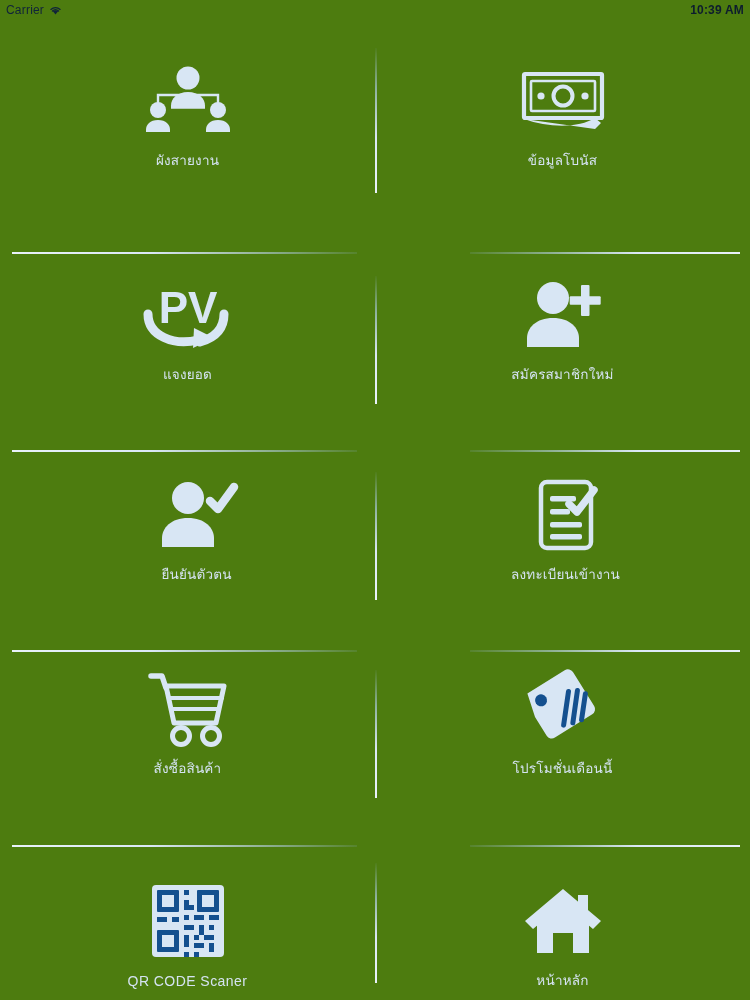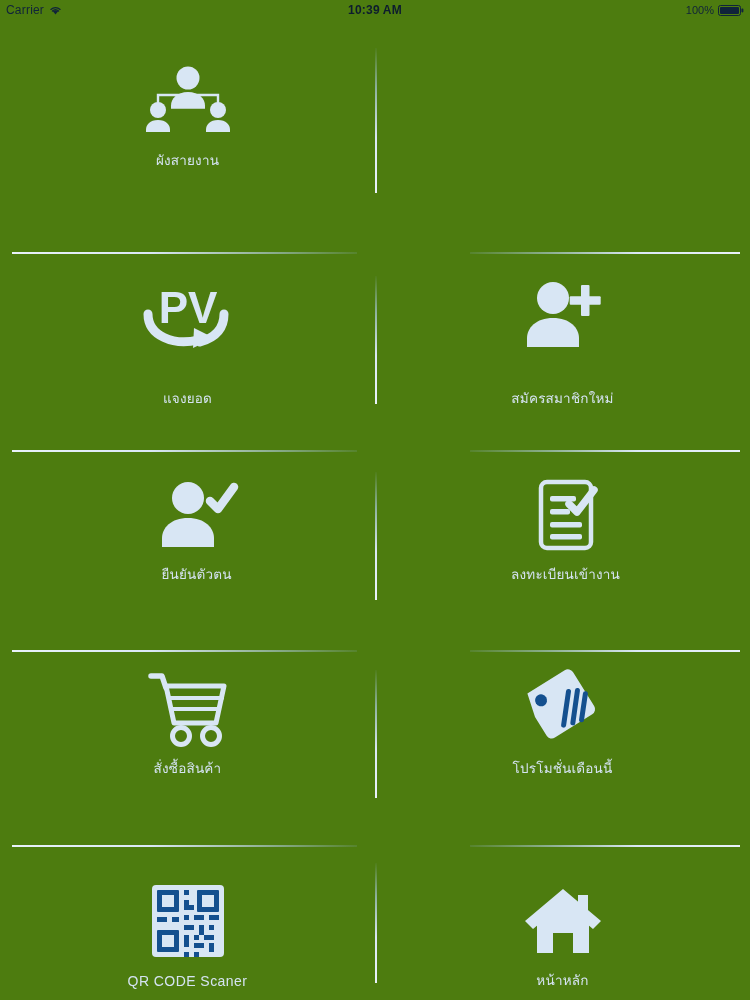--- a/index.html
+++ b/index.html
@@ -68,21 +68,21 @@
   .cell {
     position: relative;
     width: 375px;
     height: 100%;
     display: flex;
     flex-direction: column;
     align-items: center;
     padding-top: 18px;
   }
   .row-0 .cell { padding-top: 40px; }
-  .row-1 .cell { padding-top: 22px; gap: 24px; }
+  .row-1 .cell { padding-top: 22px; }
   .row-2 .cell { padding-top: 24px; }
   .row-3 .cell { padding-top: 18px; }
   .row-4 .cell { padding-top: 35px; }
 
   .icon-wrap {
     width: 110px;
     height: 82px;
     display: flex;
     align-items: center;
     justify-content: center;
@@ -137,50 +137,57 @@
         <svg width="13" height="10" viewBox="0 0 13 10">
           <path d="M6.5 9.4 L3.9 6.3 a4.1 4.1 0 0 1 5.2 0 Z" fill="#10233a"></path>
           <path d="M1.9 4.4 a7 7 0 0 1 9.2 0" stroke="#10233a" stroke-width="1.3" fill="none" stroke-linecap="round"></path>
           <path d="M3.4 6.0 a4.6 4.6 0 0 1 6.2 0" stroke="#10233a" stroke-width="1.2" fill="none" stroke-linecap="round"></path>
         </svg>
       </span>
     </div>
     <div class="sb-mid">
       <span class="sb-time">10:39 AM</span>
     </div>
-    <div class="sb-right">
-      <span class="sb-batt-pct">100%</span>
-      <span class="batt-icon">
-        <svg width="26" height="11" viewBox="0 0 26 11">
-          <rect x="0.5" y="0.5" width="22" height="10" rx="2" fill="none" stroke="#10233a" stroke-width="1"></rect>
-          <rect x="2" y="2" width="19" height="7" rx="1" fill="#10233a"></rect>
-          <rect x="23.4" y="3.6" width="2" height="3.8" rx="0.8" fill="#10233a"></rect>
-        </svg>
-      </span>
-    </div>
   </div>
 
   <div class="grid">
 
     <div class="row row-0">
       <div class="cell">
         <div class="icon-wrap">
           <svg width="86" height="74" viewBox="0 0 86 74">
             <g fill="#d8e6f4">
               <circle cx="43" cy="14" r="11.5"></circle>
               <path d="M43 28 c-11 0 -17 6.5 -17 13.5 v3.2 h34 v-3.2 c0 -7 -6 -13.5 -17 -13.5 Z"></path>
               <circle cx="13" cy="46" r="8"></circle>
               <path d="M13 56 c-8 0 -12 4.7 -12 9.7 v2.4 h24 v-2.4 c0 -5 -4 -9.7 -12 -9.7 Z"></path>
               <circle cx="73" cy="46" r="8"></circle>
               <path d="M73 56 c-8 0 -12 4.7 -12 9.7 v2.4 h24 v-2.4 c0 -5 -4 -9.7 -12 -9.7 Z"></path>
             </g>
             <path d="M13 40 v-9 h60 v9" fill="none" stroke="#d8e6f4" stroke-width="2.4"></path>
           </svg>
         </div>
         <div class="tile-label">ผังสายงาน</div>
+      </div>
+      <div class="cell">
+        <div class="icon-wrap">
+          <svg width="84" height="66" viewBox="0 0 84 66">
+            <g fill="none" stroke="#d8e6f4" stroke-width="4.2" stroke-linejoin="round">
+              <rect x="3" y="6" width="78" height="44" rx="1"></rect>
+            </g>
+            <g fill="none" stroke="#d8e6f4" stroke-width="2.6">
+              <rect x="10" y="13" width="64" height="30" rx="1"></rect>
+            </g>
+            <circle cx="42" cy="28" r="9.5" fill="none" stroke="#d8e6f4" stroke-width="4"></circle>
+            <circle cx="20" cy="28" r="3.6" fill="#d8e6f4"></circle>
+            <circle cx="64" cy="28" r="3.6" fill="#d8e6f4"></circle>
+            <path d="M3 51 C28 60 58 60 74 50 L80 55 L74 61 Z" fill="#d8e6f4"></path>
+          </svg>
+        </div>
+        <div class="tile-label">ข้อมูลโบนัส</div>
       </div>
       <div class="vdiv" style="top:28px;height:145px;"></div>
     </div>
 
     <div class="row row-1">
       <div class="hdiv left" style="top:0px;"></div>
       <div class="hdiv right" style="top:0px;"></div>
       <div class="cell">
         <div class="icon-wrap">
           <svg width="104" height="74" viewBox="0 0 104 74">

